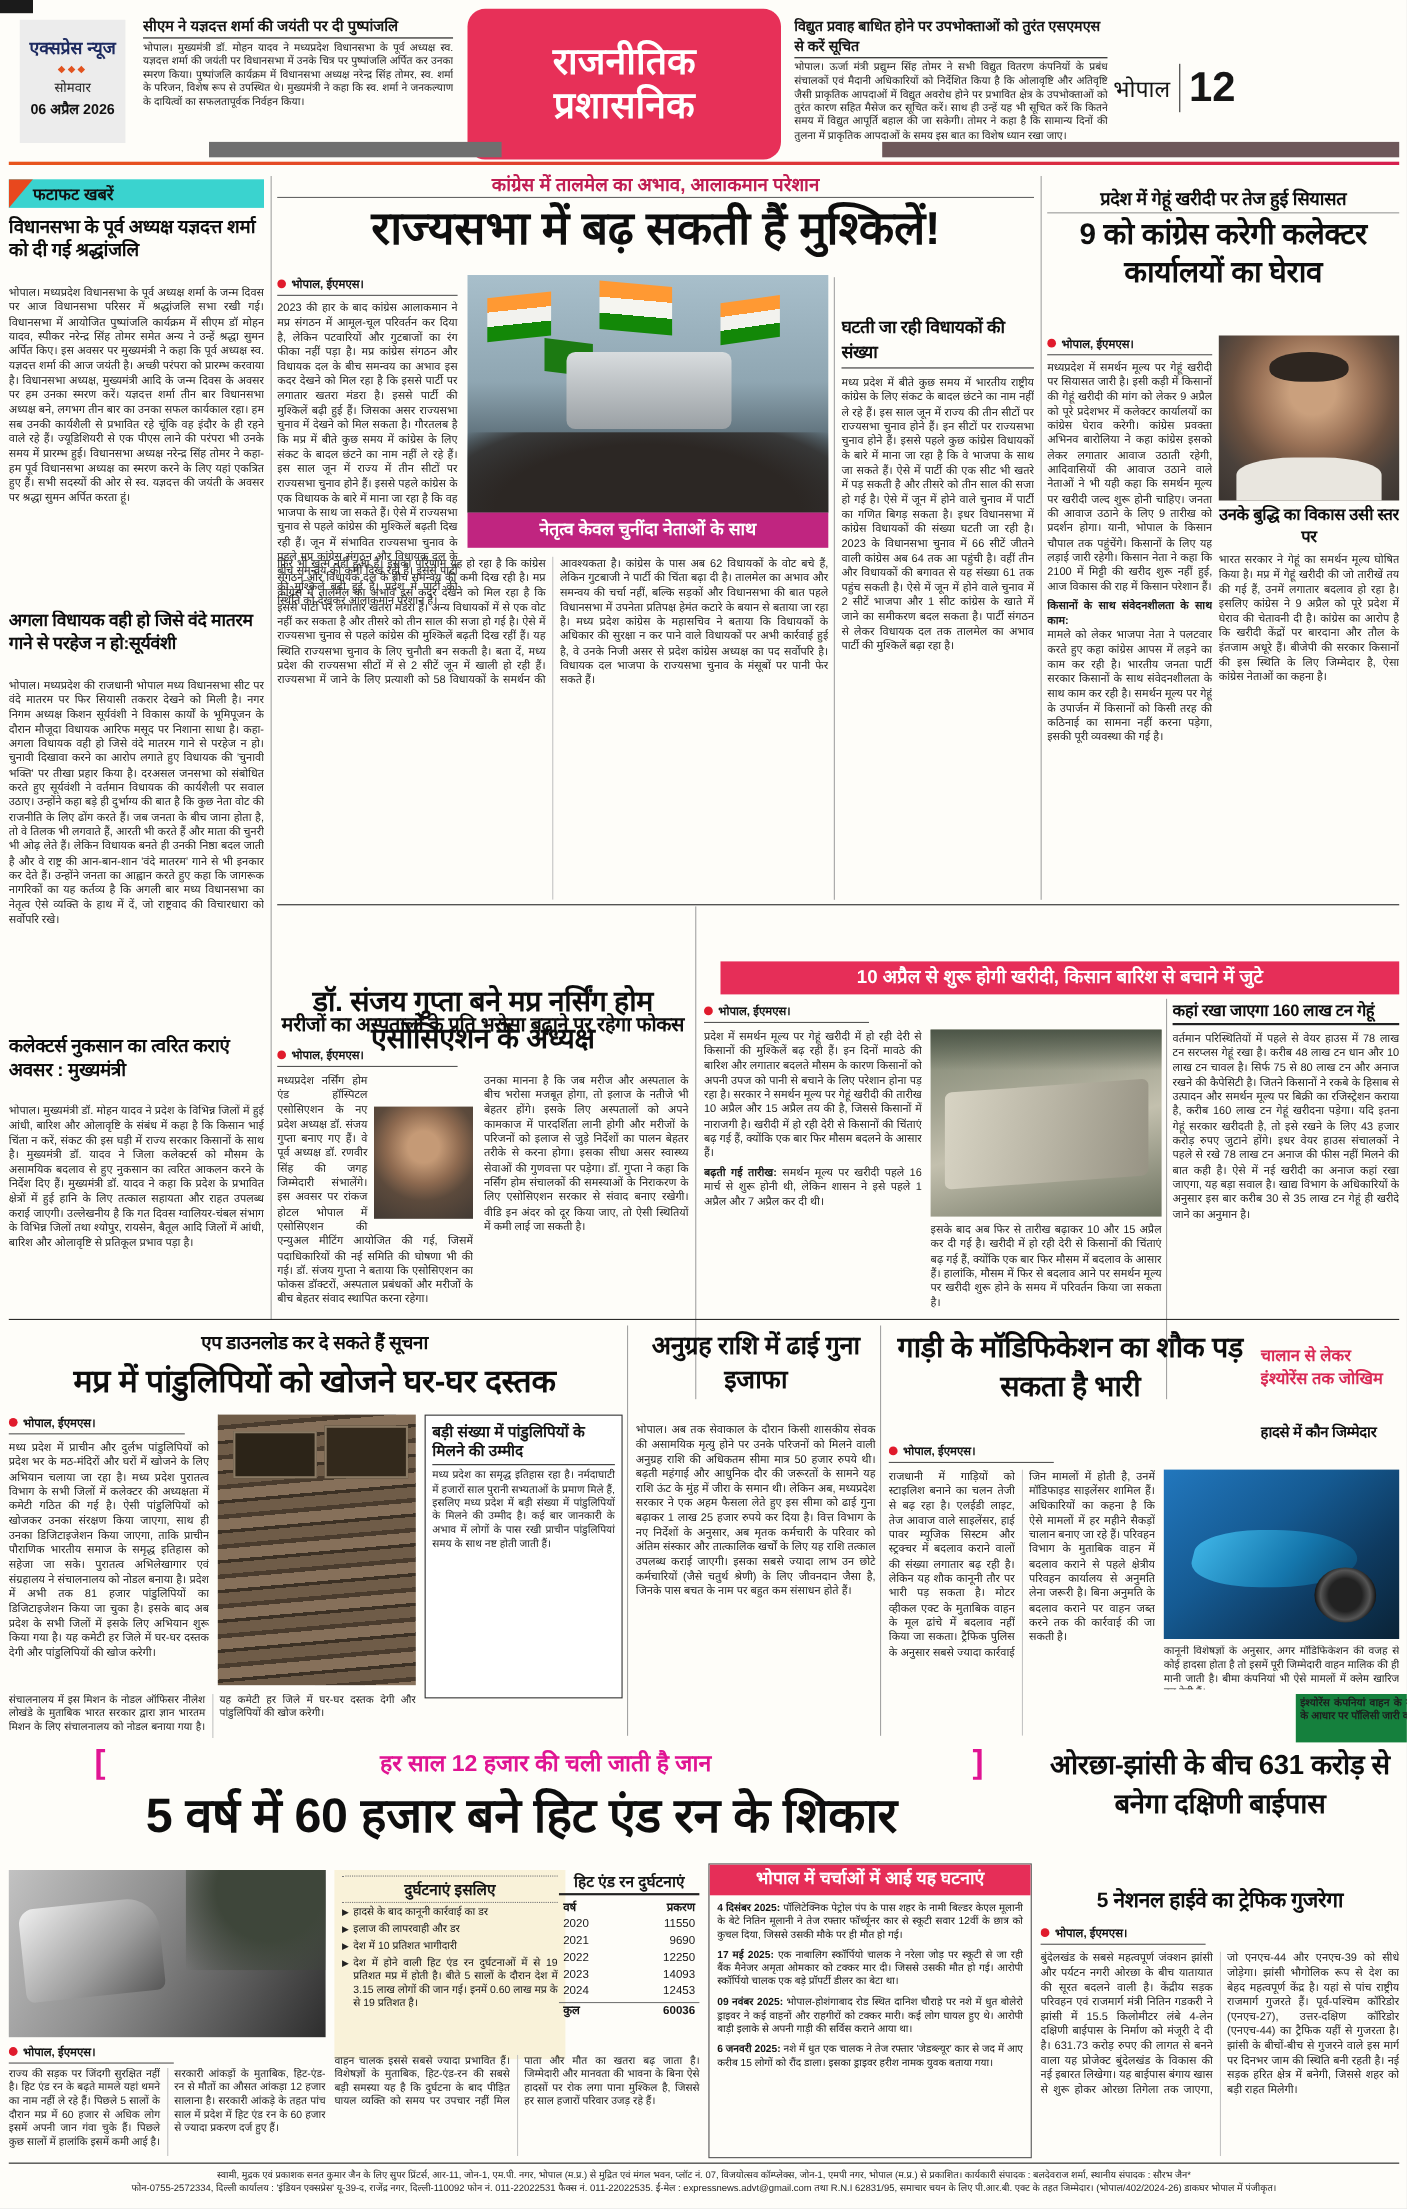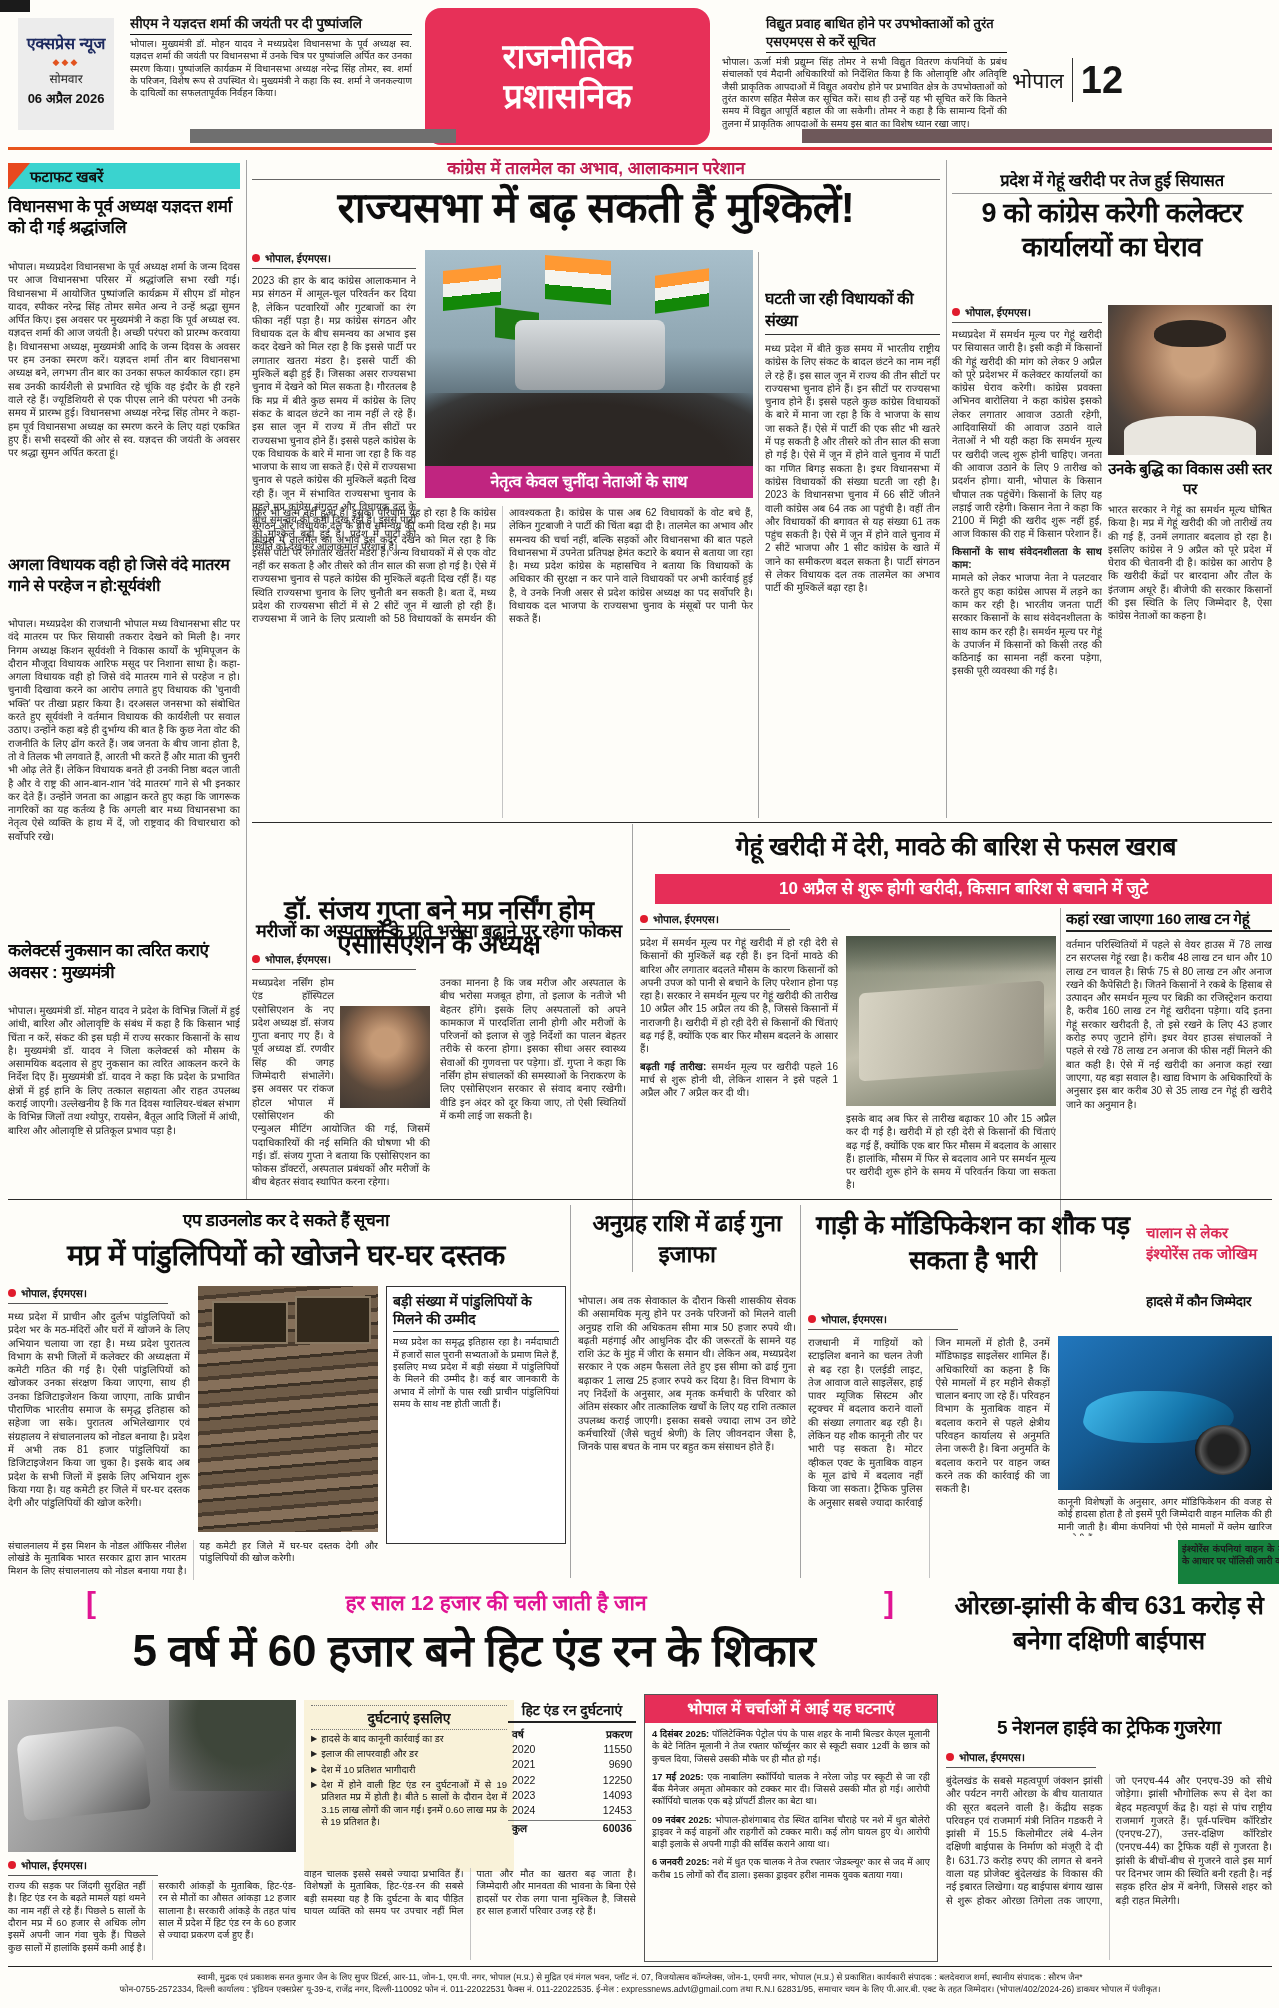--- a/index.html
+++ b/index.html
@@ -45,21 +45,21 @@
     <div style="font-weight:800;font-size:13.5px;border-bottom:1.5px solid #111;padding-bottom:2px;margin-bottom:3px;">सीएम ने यज्ञदत्त शर्मा की जयंती पर दी पुष्पांजलि</div>
     <div class="bts">भोपाल। मुख्यमंत्री डॉ. मोहन यादव ने मध्यप्रदेश विधानसभा के पूर्व अध्यक्ष स्व. यज्ञदत्त शर्मा की जयंती पर विधानसभा में उनके चित्र पर पुष्पांजलि अर्पित कर उनका स्मरण किया। पुष्पांजलि कार्यक्रम में विधानसभा अध्यक्ष नरेन्द्र सिंह तोमर, स्व. शर्मा के परिजन, विशेष रूप से उपस्थित थे। मुख्यमंत्री ने कहा कि स्व. शर्मा ने जनकल्याण के दायित्वों का सफलतापूर्वक निर्वहन किया।</div>
   </div>
 
   <div class="abs" style="left:425px;top:8px;width:285px;height:137px;background:#e73058;border-radius:16px;display:flex;flex-direction:column;align-items:center;justify-content:center;">
     <div style="color:#fff;font-weight:800;font-size:34px;line-height:1.15;">राजनीतिक</div>
     <div style="color:#fff;font-weight:800;font-size:34px;line-height:1.15;">प्रशासनिक</div>
   </div>
 
   <div class="abs" style="left:722px;top:14px;width:285px;height:126px;">
-    <div style="font-weight:800;font-size:13px;border-bottom:1.5px solid #111;padding-bottom:2px;margin-bottom:3px;margin-left:44px;">विद्युत प्रवाह बाधित होने पर उपभोक्ताओं को तुरंत एसएमएस से करें सूचित</div>
+    <div style="font-weight:800;font-size:13px;border-bottom:1.5px solid #111;padding-bottom:2px;margin-bottom:3px;">विद्युत प्रवाह बाधित होने पर उपभोक्ताओं को तुरंत एसएमएस से करें सूचित</div>
     <div class="bts">भोपाल। ऊर्जा मंत्री प्रद्युम्न सिंह तोमर ने सभी विद्युत वितरण कंपनियों के प्रबंध संचालकों एवं मैदानी अधिकारियों को निर्देशित किया है कि ओलावृष्टि और अतिवृष्टि जैसी प्राकृतिक आपदाओं में विद्युत अवरोध होने पर प्रभावित क्षेत्र के उपभोक्ताओं को तुरंत कारण सहित मैसेज कर सूचित करें। साथ ही उन्हें यह भी सूचित करें कि कितने समय में विद्युत आपूर्ति बहाल की जा सकेगी। तोमर ने कहा है कि सामान्य दिनों की तुलना में प्राकृतिक आपदाओं के समय इस बात का विशेष ध्यान रखा जाए।</div>
   </div>
 
   <div class="abs" style="left:1012px;top:52px;width:120px;height:56px;display:flex;align-items:center;gap:8px;">
     <span style="font-family:'Liberation Serif','DejaVu Serif',serif;font-size:21px;">भोपाल</span>
     <span style="width:1px;height:44px;background:#333;display:inline-block;"></span>
     <span style="font-weight:800;font-size:38px;">12</span>
   </div>
 
   <div class="abs" style="left:190px;top:129px;width:266px;height:14px;background:#6f6f6f;"></div>
@@ -139,21 +139,20 @@
     <span>भोपाल, ईएमएस।</span>
   </div>
   <div class="abs" style="left:252px;top:976px;width:178px;height:288px;">
     <div style="float:right;width:90px;height:102px;margin:30px 0 4px 6px;background:radial-gradient(circle at 50% 36%,#c59a76 18%,#8e6a50 42%,#5c4a3c 62%,#423a34 100%);"></div>
     <div class="bt">मध्यप्रदेश नर्सिंग होम एंड हॉस्पिटल एसोसिएशन के नए प्रदेश अध्यक्ष डॉ. संजय गुप्ता बनाए गए हैं। वे पूर्व अध्यक्ष डॉ. रणवीर सिंह की जगह जिम्मेदारी संभालेंगे। इस अवसर पर रांकज होटल भोपाल में एसोसिएशन की एन्युअल मीटिंग आयोजित की गई, जिसमें पदाधिकारियों की नई समिति की घोषणा भी की गई। डॉ. संजय गुप्ता ने बताया कि एसोसिएशन का फोकस डॉक्टरों, अस्पताल प्रबंधकों और मरीजों के बीच बेहतर संवाद स्थापित करना रहेगा।</div>
   </div>
   <div class="abs bt" style="left:440px;top:976px;width:186px;height:288px;">उनका मानना है कि जब मरीज और अस्पताल के बीच भरोसा मजबूत होगा, तो इलाज के नतीजे भी बेहतर होंगे। इसके लिए अस्पतालों को अपने कामकाज में पारदर्शिता लानी होगी और मरीजों के परिजनों को इलाज से जुड़े निर्देशों का पालन बेहतर तरीके से करना होगा। इसका सीधा असर स्वास्थ्य सेवाओं की गुणवत्ता पर पड़ेगा। डॉ. गुप्ता ने कहा कि नर्सिंग होम संचालकों की समस्याओं के निराकरण के लिए एसोसिएशन सरकार से संवाद बनाए रखेगी। वीडि इन अंदर को दूर किया जाए, तो ऐसी स्थितियों में कमी लाई जा सकती है।</div>
 
   <div class="abs vline" style="left:632px;top:824px;height:448px;"></div>
 
-  <div class="abs hl center" style="left:640px;top:828px;width:632px;height:44px;font-size:25px;">गेहूं खरीदी में देरी, मावठे की बारिश से फसल खराब</div>
   <div class="abs center" style="left:655px;top:874px;width:617px;height:30px;background:#e62e58;color:#fff;font-weight:800;font-size:17px;line-height:30px;">10 अप्रैल से शुरू होगी खरीदी, किसान बारिश से बचाने में जुटे</div>
   <div class="abs byline" style="left:640px;top:912px;width:150px;">
     <span class="dot"></span>
     <span>भोपाल, ईएमएस।</span>
   </div>
   <div class="abs" style="left:640px;top:936px;width:198px;height:336px;">
     <div class="bt">प्रदेश में समर्थन मूल्य पर गेहूं खरीदी में हो रही देरी से किसानों की मुश्किलें बढ़ रही हैं। इन दिनों मावठे की बारिश और लगातार बदलते मौसम के कारण किसानों को अपनी उपज को पानी से बचाने के लिए परेशान होना पड़ रहा है। सरकार ने समर्थन मूल्य पर गेहूं खरीदी की तारीख 10 अप्रैल और 15 अप्रैल तय की है, जिससे किसानों में नाराजगी है। खरीदी में हो रही देरी से किसानों की चिंताएं बढ़ गई हैं, क्योंकि एक बार फिर मौसम बदलने के आसार हैं।</div>
     <div class="bt" style="margin-top:4px;"><span style="font-weight:800;">बढ़ती गई तारीख:</span> <span>समर्थन मूल्य पर खरीदी पहले 16 मार्च से शुरू होनी थी, लेकिन शासन ने इसे पहले 1 अप्रैल और 7 अप्रैल कर दी थी।</span></div>
   </div>
 

